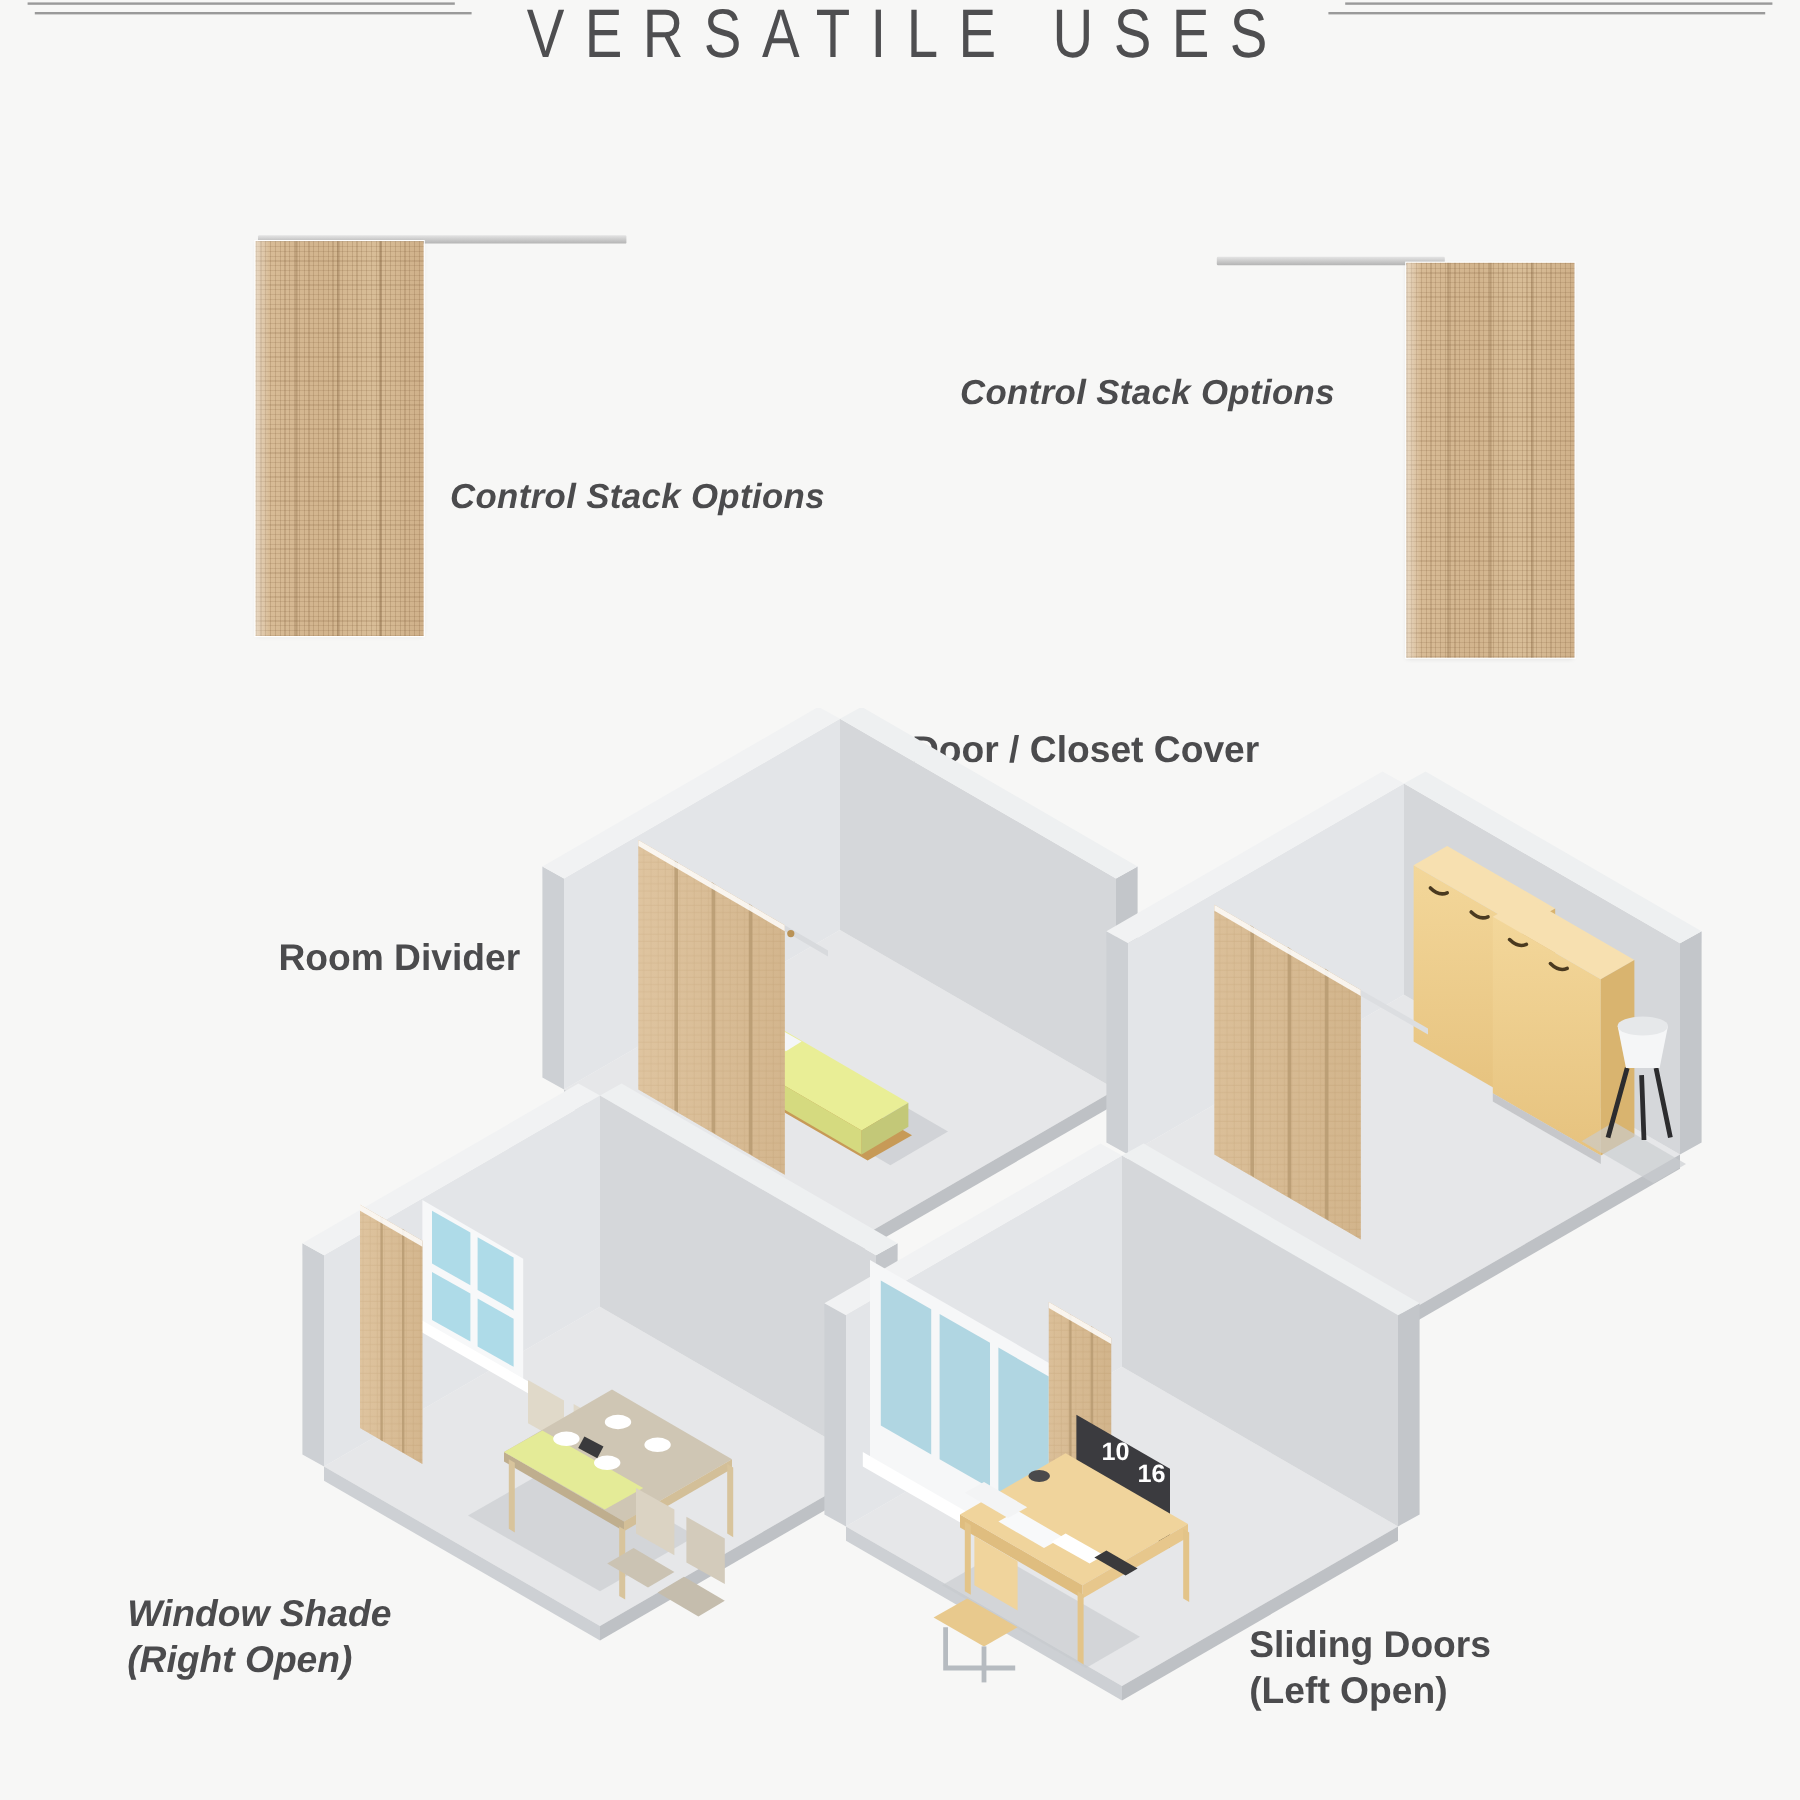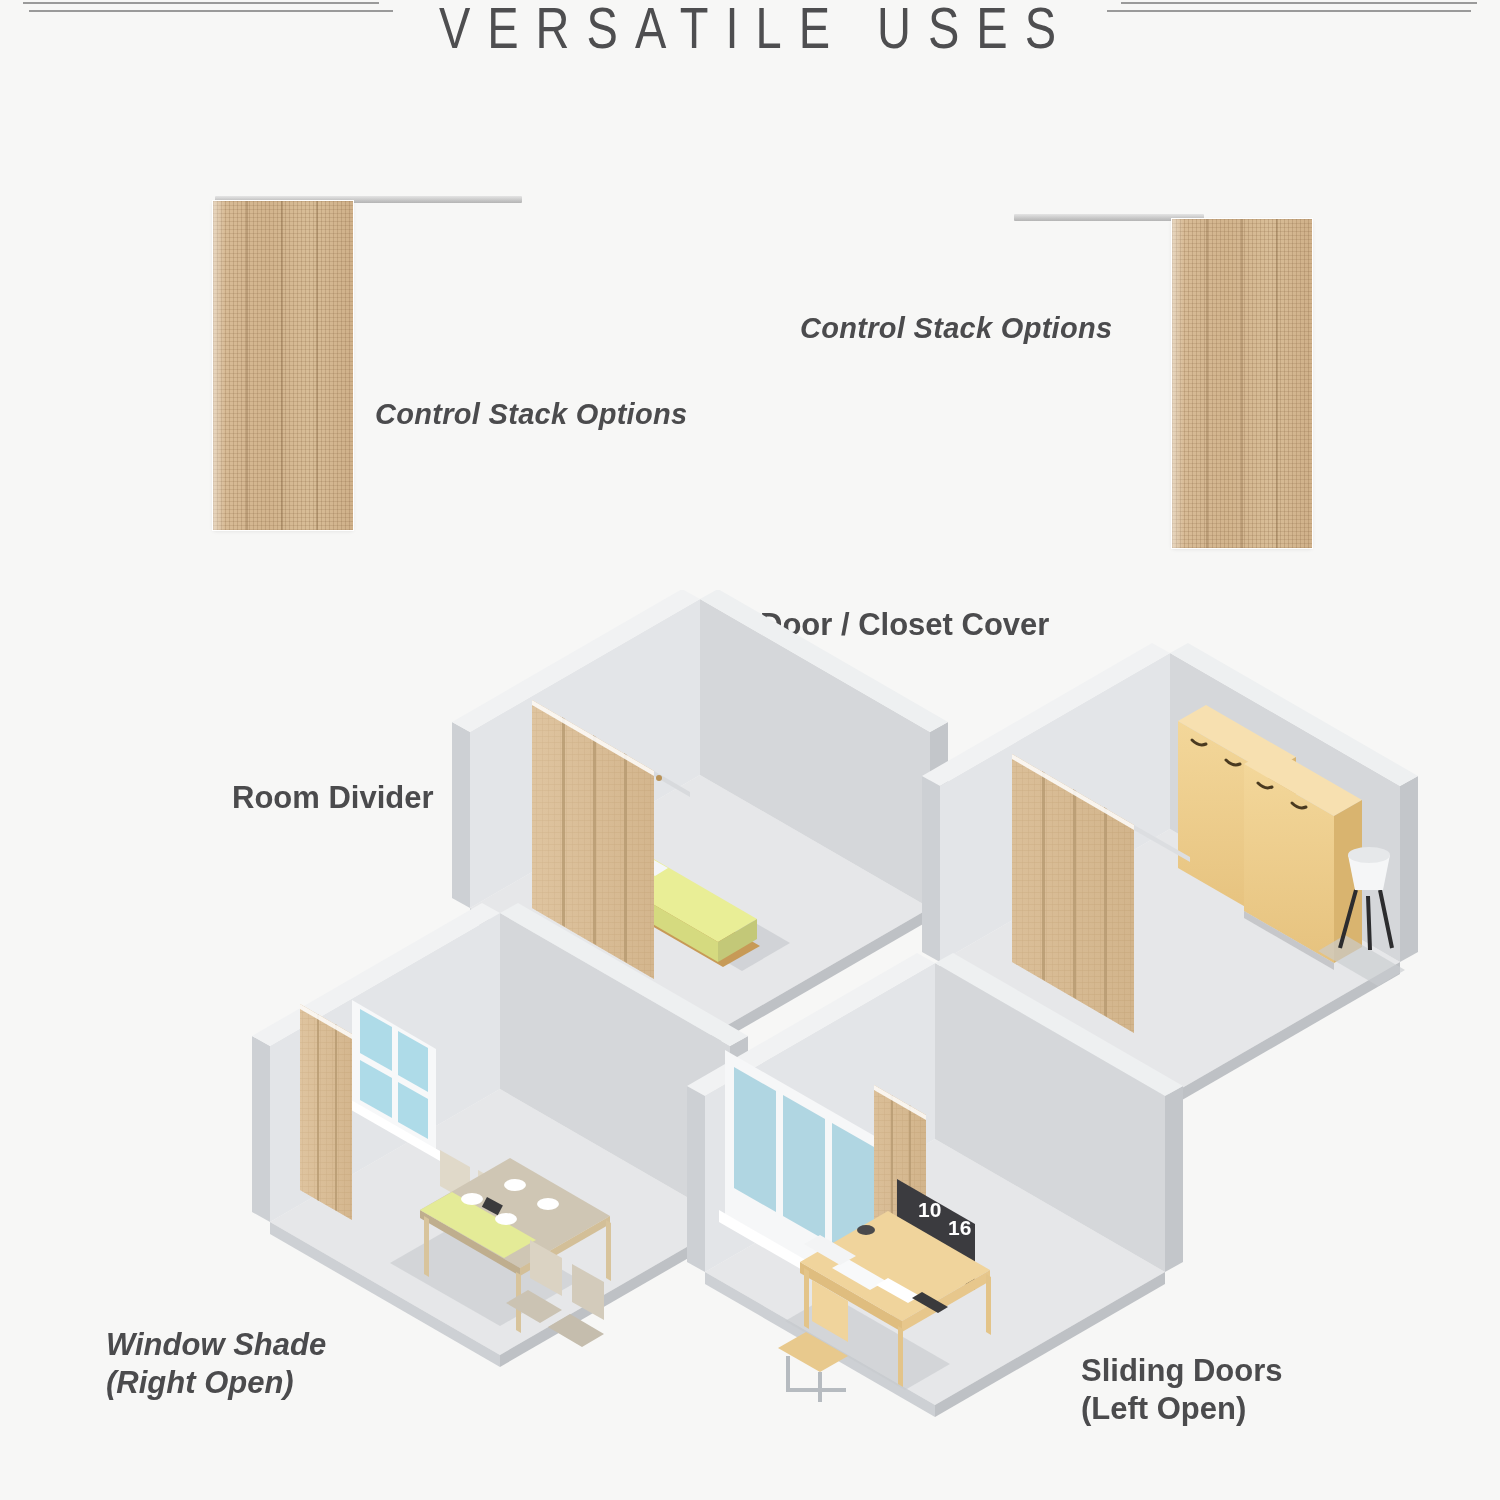--- a/index.html
+++ b/index.html
@@ -94,21 +94,21 @@
 
   
   .scene-label {
     position:absolute; color:#4b4b4d; font-weight:700;
     font-size:31px; line-height:1.22; white-space:pre-line;
     font-family:"Liberation Sans", sans-serif;
   }
   #label-room-divider { left:232px;  top:762px;margin-top:17px; }
   #label-door-closet  { left:760px;  top:606px; }
   #label-window-shade { left:106px;  top:1326px;font-style:italic; }
-  #label-sliding-doors{ left:1041px; top:1352px;margin-left:40px; }
+  #label-sliding-doors{ left:1041px; top:1352px; }
 
   
   #scene { position:absolute; left:0; top:590px; width:1204px; height:830px; }
   #scene svg { display:block; }
 </style>
 </head>
 <body>
 
 <div id="header">
   <div class="rule left">

